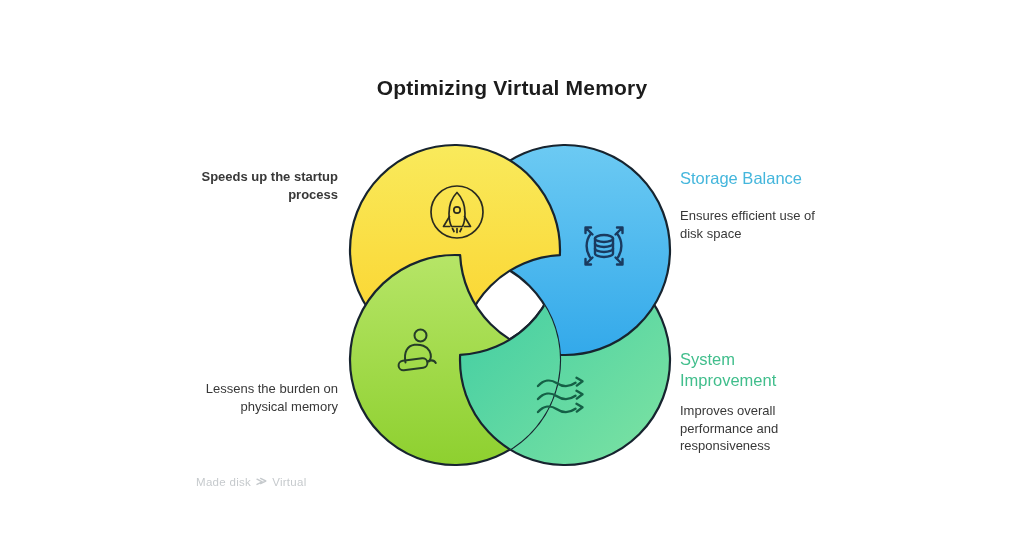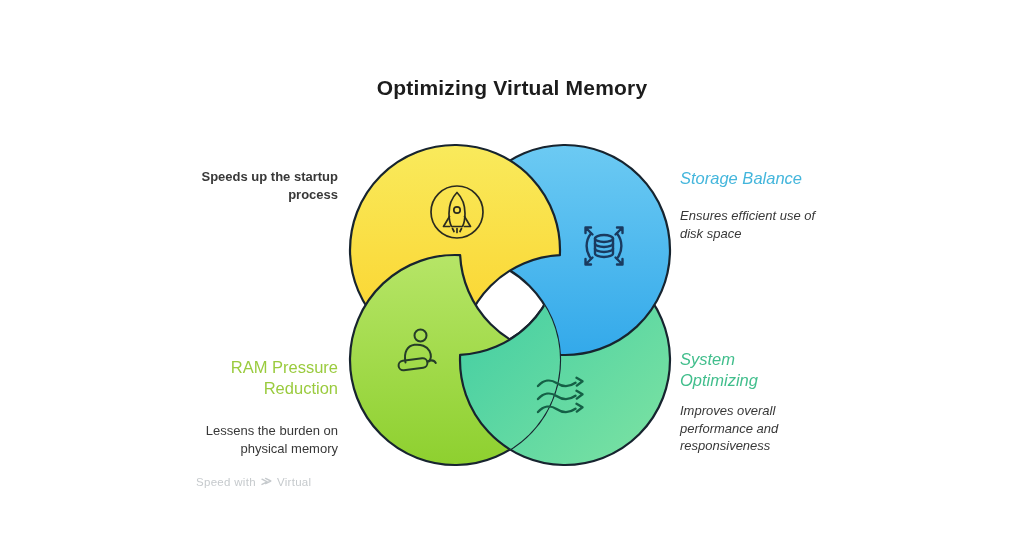--- a/index.html
+++ b/index.html
@@ -2,21 +2,21 @@
 <html><head>
 <meta charset="utf-8">
 <style>
   html,body{margin:0;padding:0;background:#fff;}
   #canvas{position:relative;width:1024px;height:538px;background:#ffffff;overflow:hidden;
           font-family:"Liberation Sans", sans-serif;border-radius:15px;}
   #page-title{position:absolute;left:0;right:0;top:76px;margin:0;text-align:center;
               font-size:21px;font-weight:700;color:#1c1c1c;letter-spacing:.2px;}
   #diagram-svg{position:absolute;left:0;top:0;}
   .label-block{position:absolute;}
-  .label-block.right-side{text-align:left;font-style:italic;}
+  .label-block.right-side{text-align:left;}
   .label-block.left-side{text-align:right;}
   .seg-label{font-size:16.5px;line-height:21px;font-weight:500;}
   .seg-desc{font-size:13px;line-height:17.5px;color:#383838;margin-top:11px;}
   .left-side .seg-label,.left-side .seg-desc{margin-left:auto;}
   #block-boot{right:686px;top:157px;}
   #block-boot .seg-label{width:120px;color:#e3cc3a;}
   #block-boot .seg-desc{width:142px;font-weight:bold;}
   #block-storage{left:680px;top:168px;}
   #block-storage .seg-label{width:140px;color:#44b6dc;}
   #block-storage .seg-desc{width:152px;margin-top:18px;}
@@ -109,31 +109,30 @@
   <div class="label-block left-side" id="block-boot">
     <div class="seg-desc">Speeds up the startup process</div>
   </div>
 
   <div class="label-block right-side" id="block-storage">
     <div class="seg-label">Storage Balance</div>
     <div class="seg-desc">Ensures efficient use of disk space</div>
   </div>
 
   <div class="label-block left-side" id="block-ram">
-    <div class="seg-label">RAM Pressure Reduction</div>
     <div class="seg-desc">Lessens the burden on physical memory</div>
   </div>
 
   <div class="label-block right-side" id="block-system">
-    <div class="seg-label">System Optimizing</div>
+    <div class="seg-label">System Improvement</div>
     <div class="seg-desc">Improves overall performance and responsiveness</div>
   </div>
 
   <div id="watermark">
-    <span>Speed with</span>
+    <span>Made disk</span>
     <svg width="13" height="12" viewBox="0 0 13 12" fill="none" stroke="#c6cacd" stroke-width="1.4" stroke-linecap="round" stroke-linejoin="round">
       <path d="M 2 3.2 L 7.2 5.8 L 2 8.4"></path>
       <path d="M 5.6 2.4 L 10.8 5 L 5.6 7.6"></path>
     </svg>
     <span>Virtual</span>
   </div>
 
 </div>
 
 </body></html>

